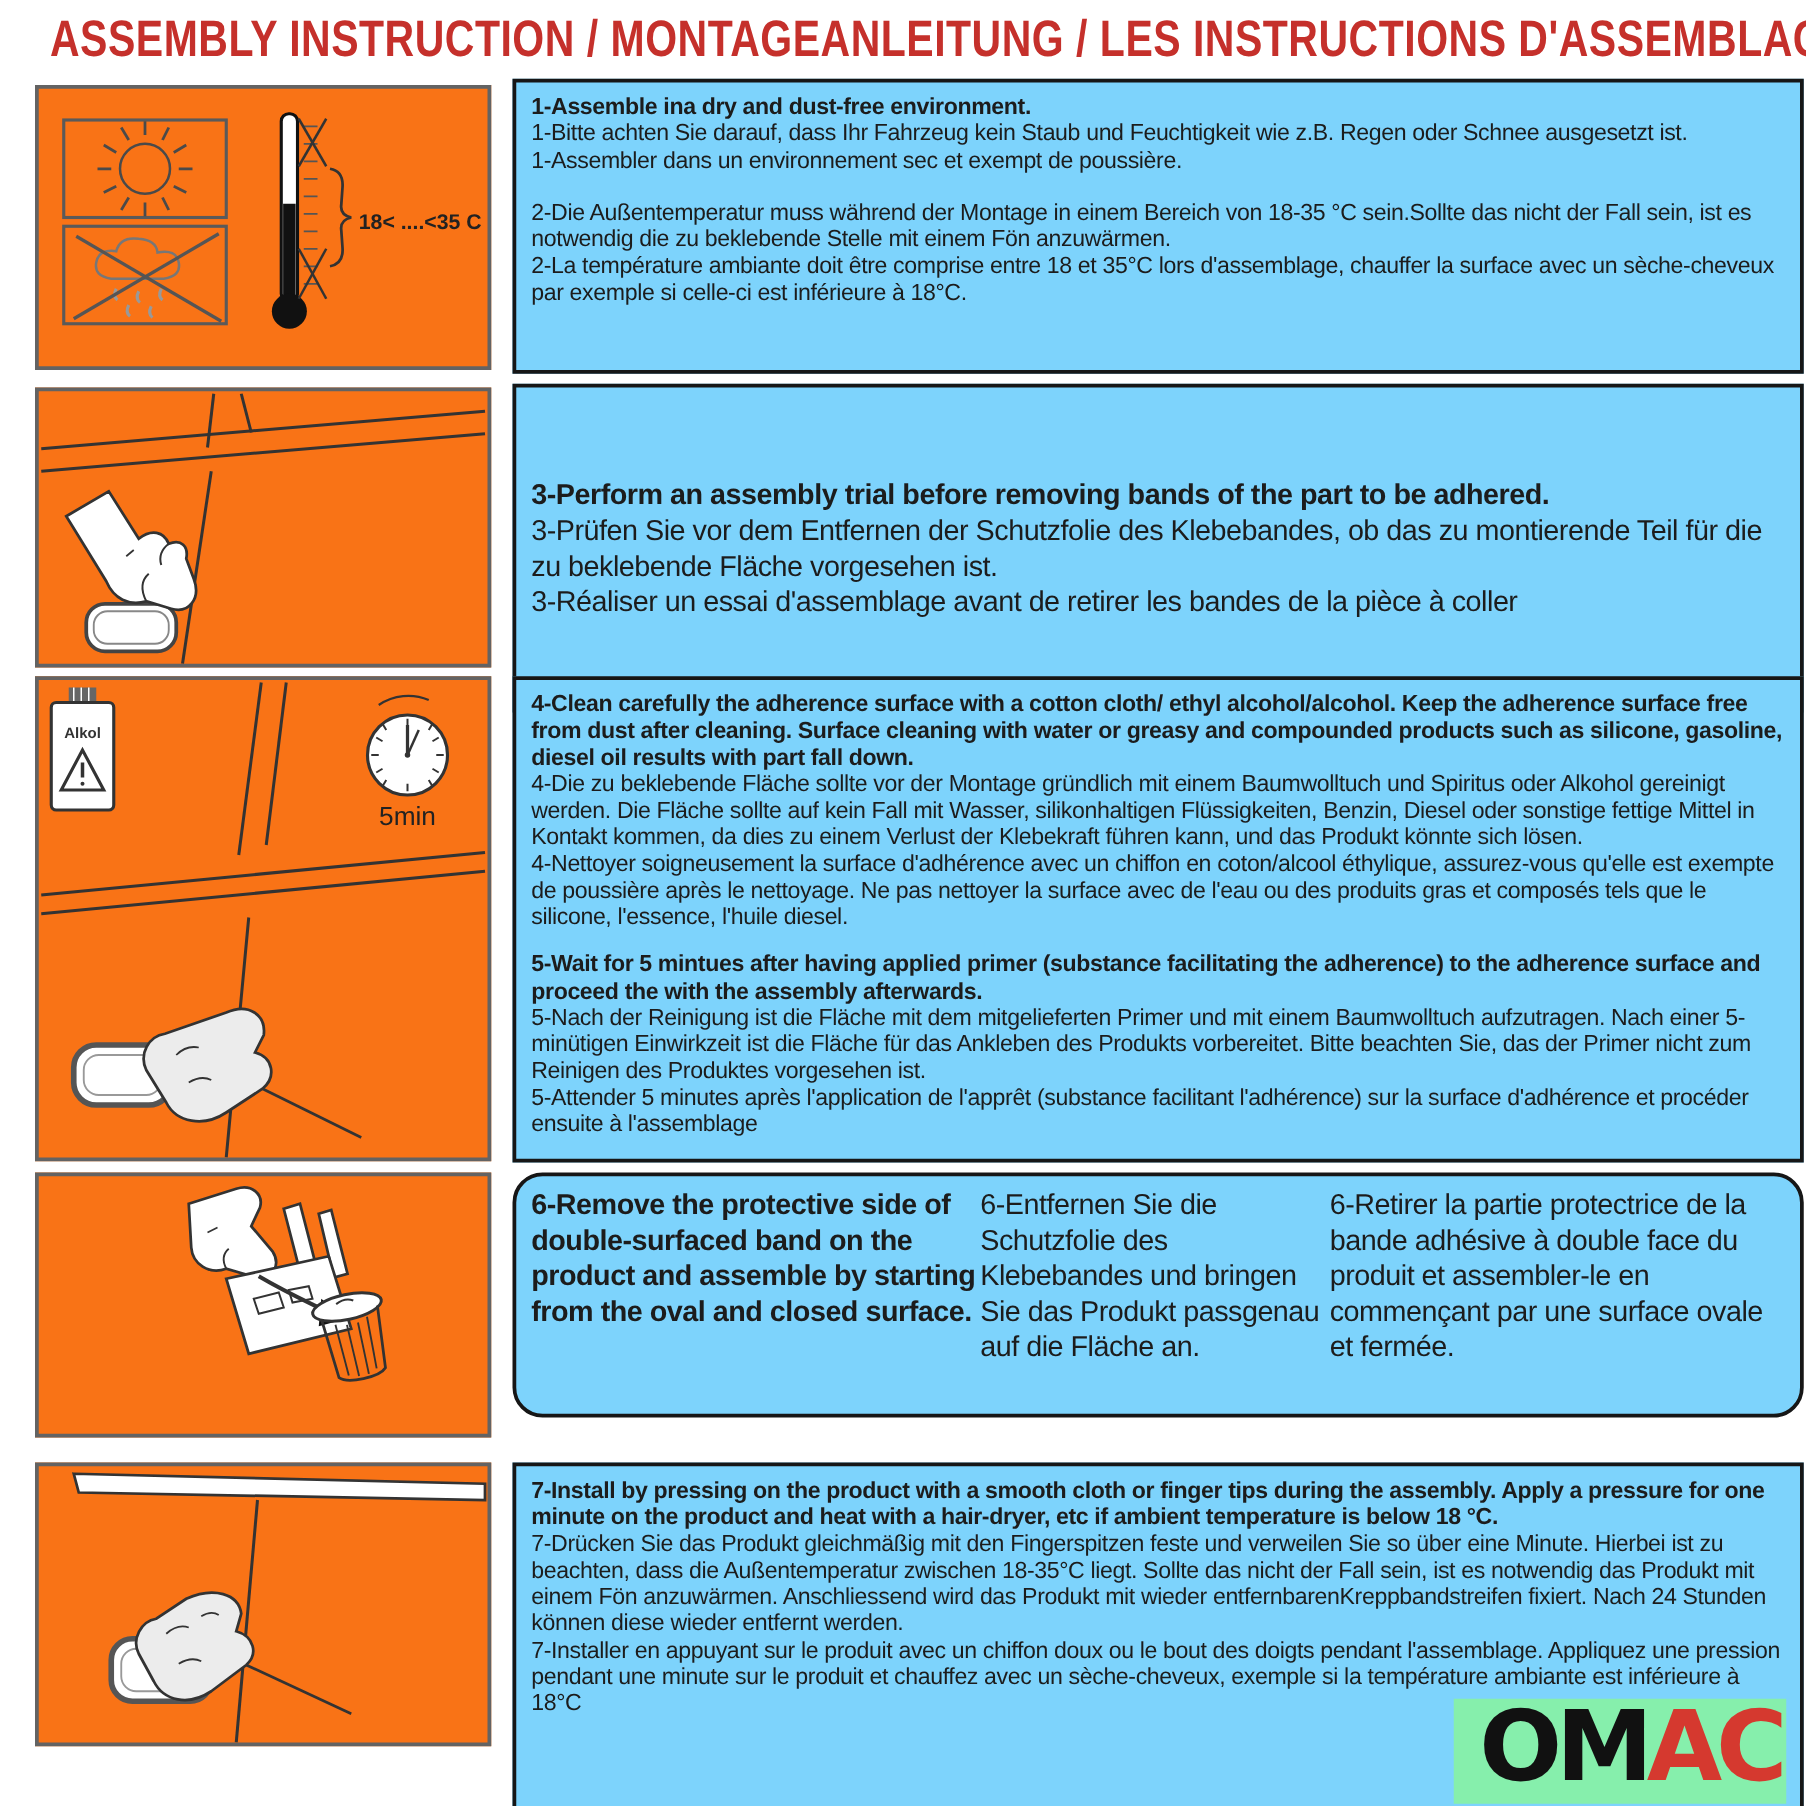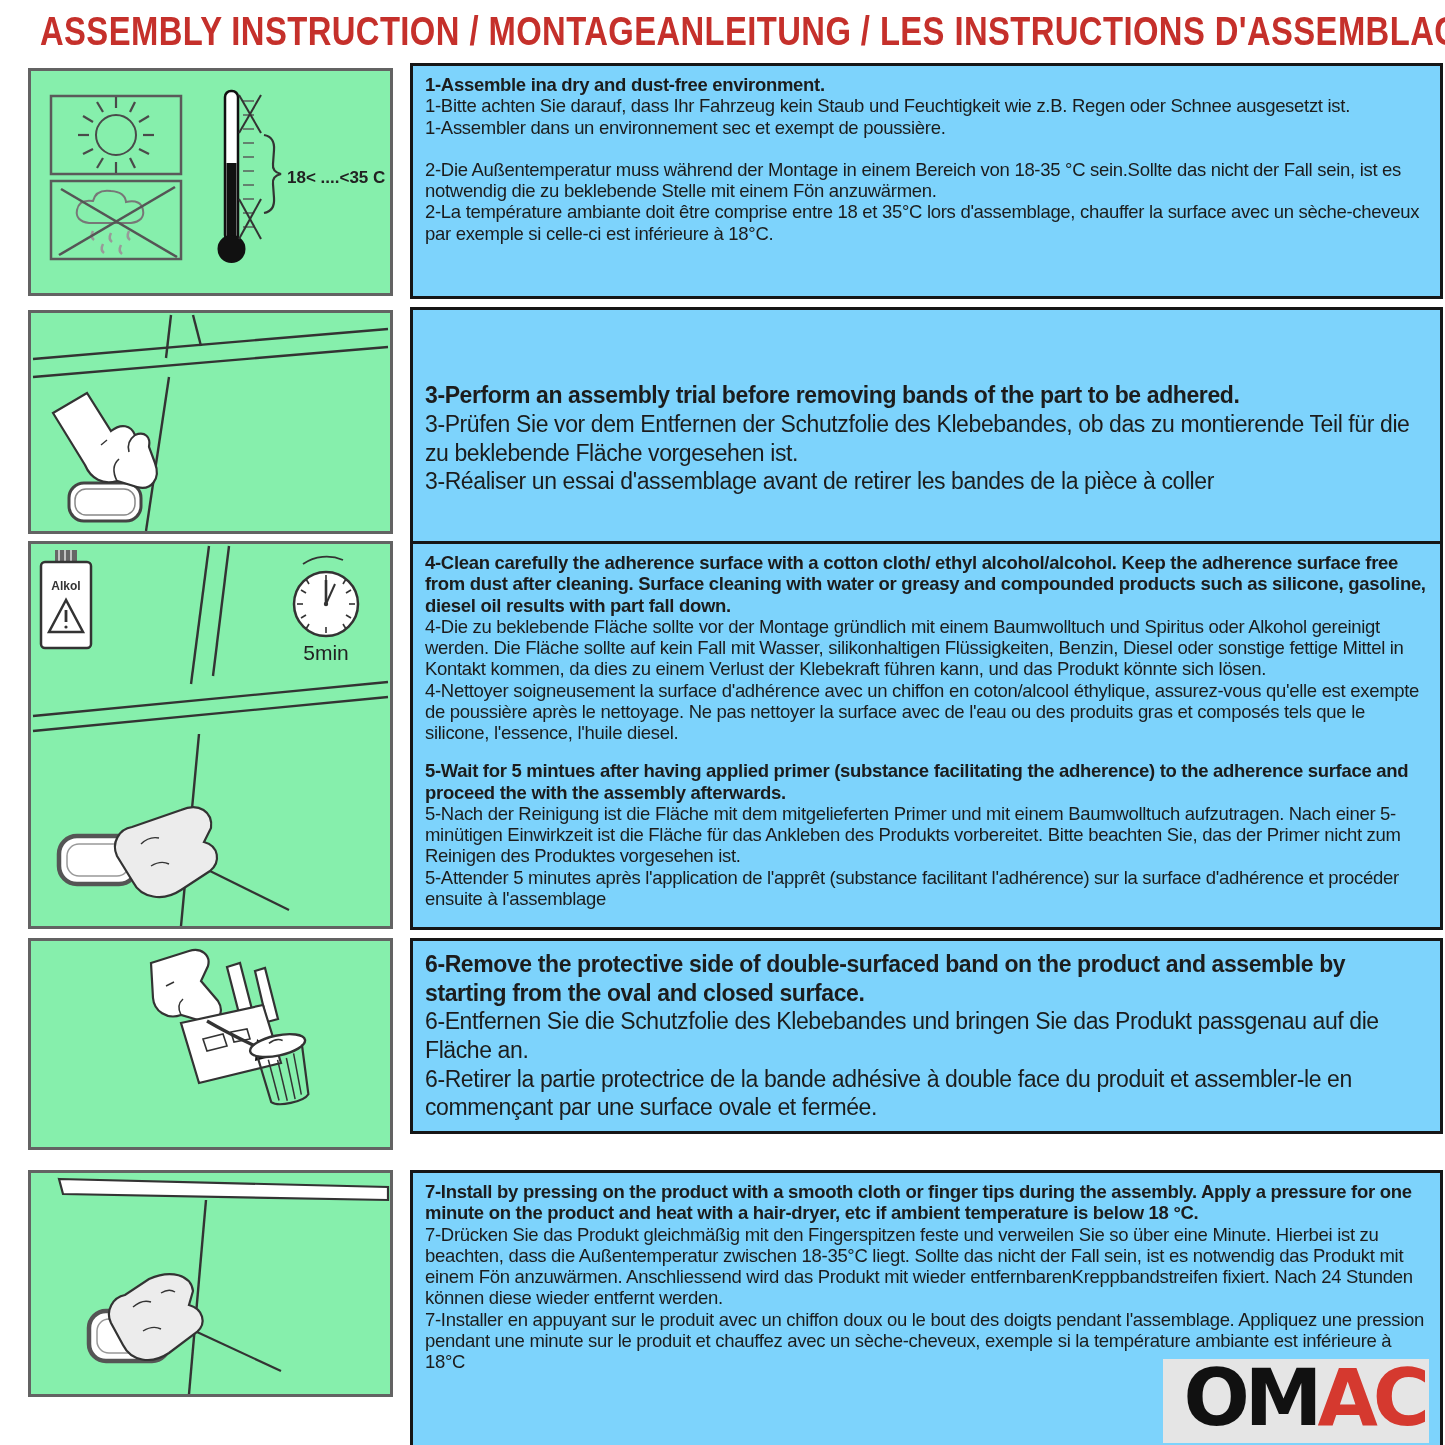--- a/index.html
+++ b/index.html
@@ -8,50 +8,50 @@
 
   .title {
     position:absolute; left:40px; top:8px;
     font-size:41px; font-weight:700; color:#c5302b;
     white-space:nowrap; letter-spacing:0.5px;
     transform:scaleX(0.80); transform-origin:left top;
   }
 
   .fig-box {
     position:absolute; left:28px; width:365px;
-    border:3px solid #636363; background:#86efac;
+    border:3px solid #636363; background:#f97316;
   }
   .text-box {
     position:absolute; left:410px; width:1033px;
     border:3px solid #161616; background:#7dd3fc;
     padding:8px 12px;
   }
   .fig-box svg { display:block; width:100%; height:100%; }
 
   
   .r1f { top:68px;  height:228px; }
   .r1t { top:63px;  height:236px; }
   .r2f { top:310px; height:224px; }
   .r2t { top:307px; height:263px; display:flex; flex-direction:column; justify-content:center; }
   .r3f { top:541px; height:388px; }
   .r3t { top:541px; height:389px; }
   .r4f { top:938px; height:212px; }
-  .r4t { top:938px; height:196px; display:flex; flex-direction:column; justify-content:center; }
+  .r4t { top:938px; height:196px; display:flex; flex-direction:row; justify-content:center;border-radius:24px; }
   .r5f { top:1170px; height:227px; }
   .r5t { top:1170px; height:281px; }
 
   .small p { font-size:18.5px; line-height:1.15; letter-spacing:-0.3px; }
   .big p   { font-size:23px;   line-height:1.24; letter-spacing:-0.4px; }
   .b { font-weight:700; }
   .gap { height:21px; }
   .gap-sm { height:17px; }
 
   .logo {
     position:absolute; right:16px; bottom:2px; z-index:5;
-    background:#e5e5e5; padding:0 4px 6px 20px;
+    background:#86efac; padding:0 4px 6px 20px;
     font-family:"DejaVu Sans", sans-serif;
     font-size:78px; font-weight:700; letter-spacing:-5px; line-height:1;
   }
   .logo .lg-black { color:#111111; }
   .logo .lg-red   { color:#d5392f; }
 
   svg text { font-family:"Liberation Sans", sans-serif; }
 </style>
 </head>
 <body>

